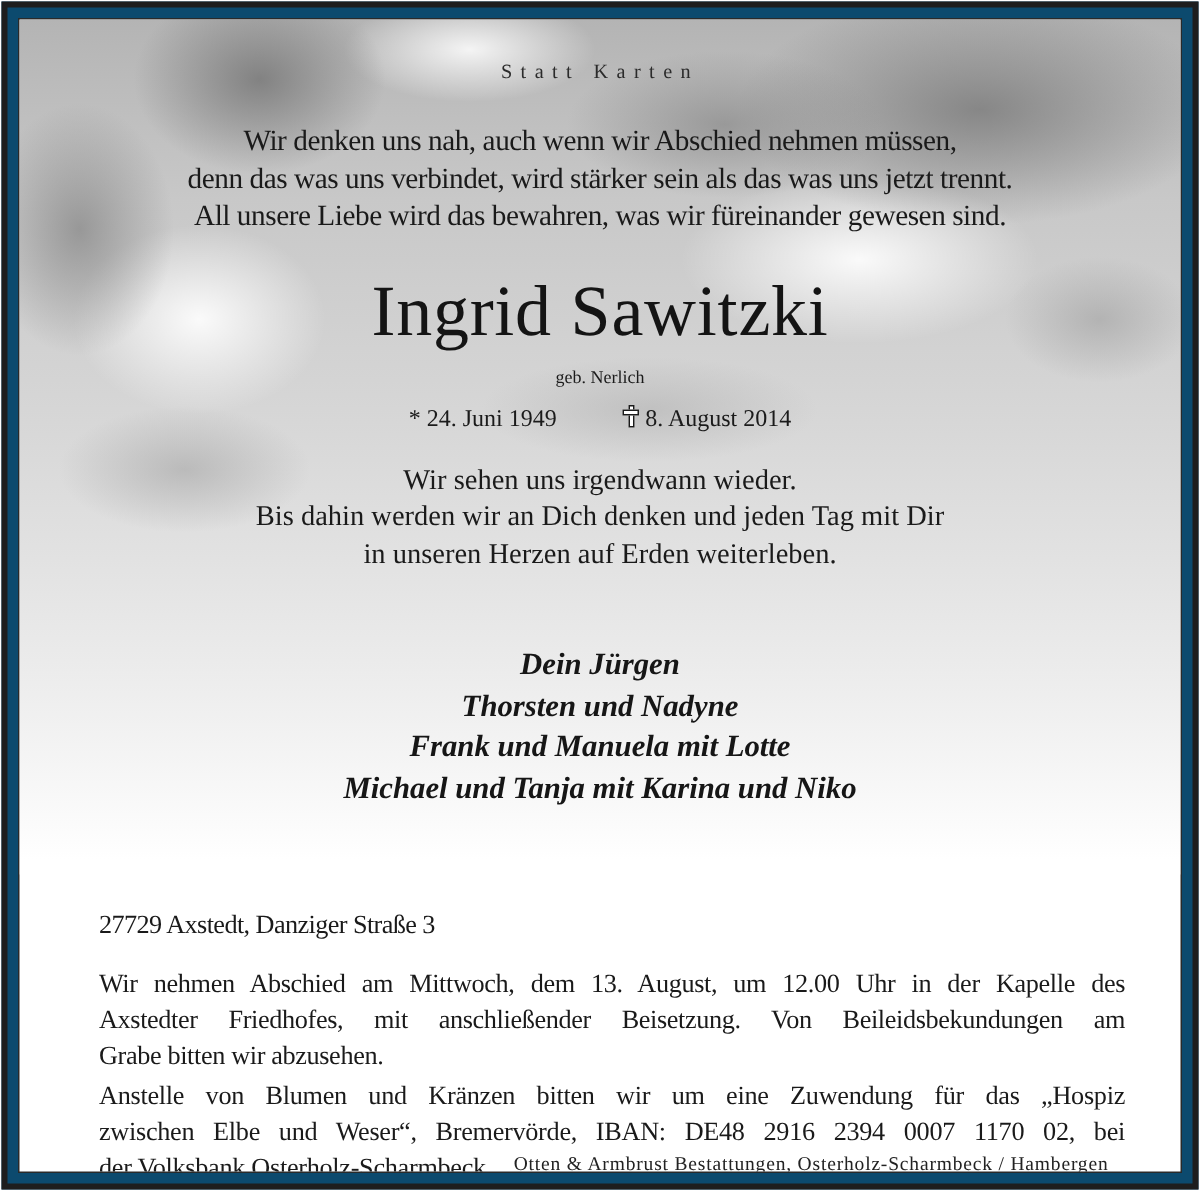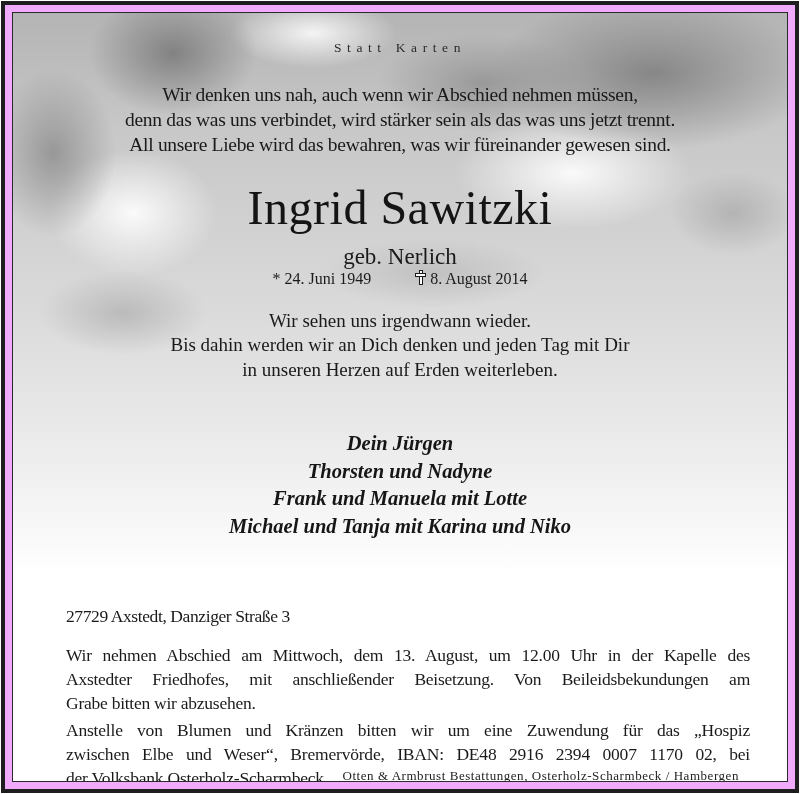--- a/index.html
+++ b/index.html
@@ -1,20 +1,20 @@
 <!DOCTYPE html>
 <html><head>
 <meta charset="utf-8">
 <style>
   html, body { margin: 0; padding: 0; background: #ffffff; }
   body { width: 800px; height: 794px; position: relative; overflow: hidden;
          font-family: "Liberation Serif", "DejaVu Serif", serif; color: #1b1b1b; }
 
   .frame-outer { position: absolute; left: 1px; top: 1px; width: 798px; height: 792px;
-                 box-sizing: border-box; border: 4px solid #1e1e1e; background: #f0abfc; }
+                 box-sizing: border-box; border: 4px solid #1e1e1e; background: #0c4a6e; }
   .frame-inner { position: absolute; left: 7px; top: 7px; right: 7px; bottom: 7px;
                  box-sizing: border-box; border: 1.5px solid #2a2a2a; overflow: hidden; background: #fff; }
 
   .clouds { position: absolute; left: 0; top: 0; width: 100%; height: 570px;
     background:
       radial-gradient(ellipse 120px 90px at 160px 40px, rgba(120,120,120,0.85), rgba(120,120,120,0) 70%),
       radial-gradient(ellipse 90px 120px at 40px 140px, rgba(135,135,135,0.75), rgba(135,135,135,0) 70%),
       radial-gradient(ellipse 150px 70px at 470px 70px, rgba(140,140,140,0.75), rgba(140,140,140,0) 70%),
       radial-gradient(ellipse 230px 110px at 640px 60px, rgba(125,125,125,0.85), rgba(125,125,125,0) 70%),
       radial-gradient(ellipse 90px 60px at 720px 200px, rgba(160,160,160,0.6), rgba(160,160,160,0) 70%),
@@ -24,21 +24,21 @@
       radial-gradient(ellipse 170px 80px at 560px 160px, rgba(255,255,255,0.9), rgba(255,255,255,0) 70%),
       radial-gradient(ellipse 120px 50px at 300px 20px, rgba(255,255,255,0.85), rgba(255,255,255,0) 70%),
       linear-gradient(to bottom, #b4b4b4 0px, #c8c8c8 120px, #d6d6d6 260px, #e2e2e2 360px, #eeeeee 450px, #fafafa 530px, #ffffff 560px);
   }
 
   .line { position: absolute; left: 0; width: 100%; text-align: center; white-space: nowrap; }
 
   .statt { top: 27px; font-size: 13.5px; letter-spacing: 5.6px; color: #2b2b2b; }
   .poem { font-size: 19.5px; letter-spacing: -0.3px; color: #1a1a1a; }
   .name { top: 167px; font-size: 48px; letter-spacing: 0.5px; color: #141414; }
-  .geb { top: 231px; font-size: 23px; }
+  .geb { top: 231px; font-size: 12px; }
   .dates { top: 257px; font-size: 16px; }
   .dates .d { display: inline-block; }
   .dates .gap { display: inline-block; width: 44px; }
   .cross { display: inline-block; position: relative; width: 11px; height: 15px; margin-right: 4px; vertical-align: -1px; }
   .cross:before, .cross:after { content: ""; position: absolute; box-sizing: border-box; border: 1.2px solid #1b1b1b; background: #fff; }
   .cross:before { left: 3.5px; top: 0; width: 4px; height: 15px; }
   .cross:after { left: 0; top: 3px; width: 11px; height: 4px; }
   .cross-fill { position: absolute; left: 4.7px; top: 4.2px; width: 1.6px; height: 1.6px; background: #fff; z-index: 2; }
 
   .verse { font-size: 19px; color: #1a1a1a; }

